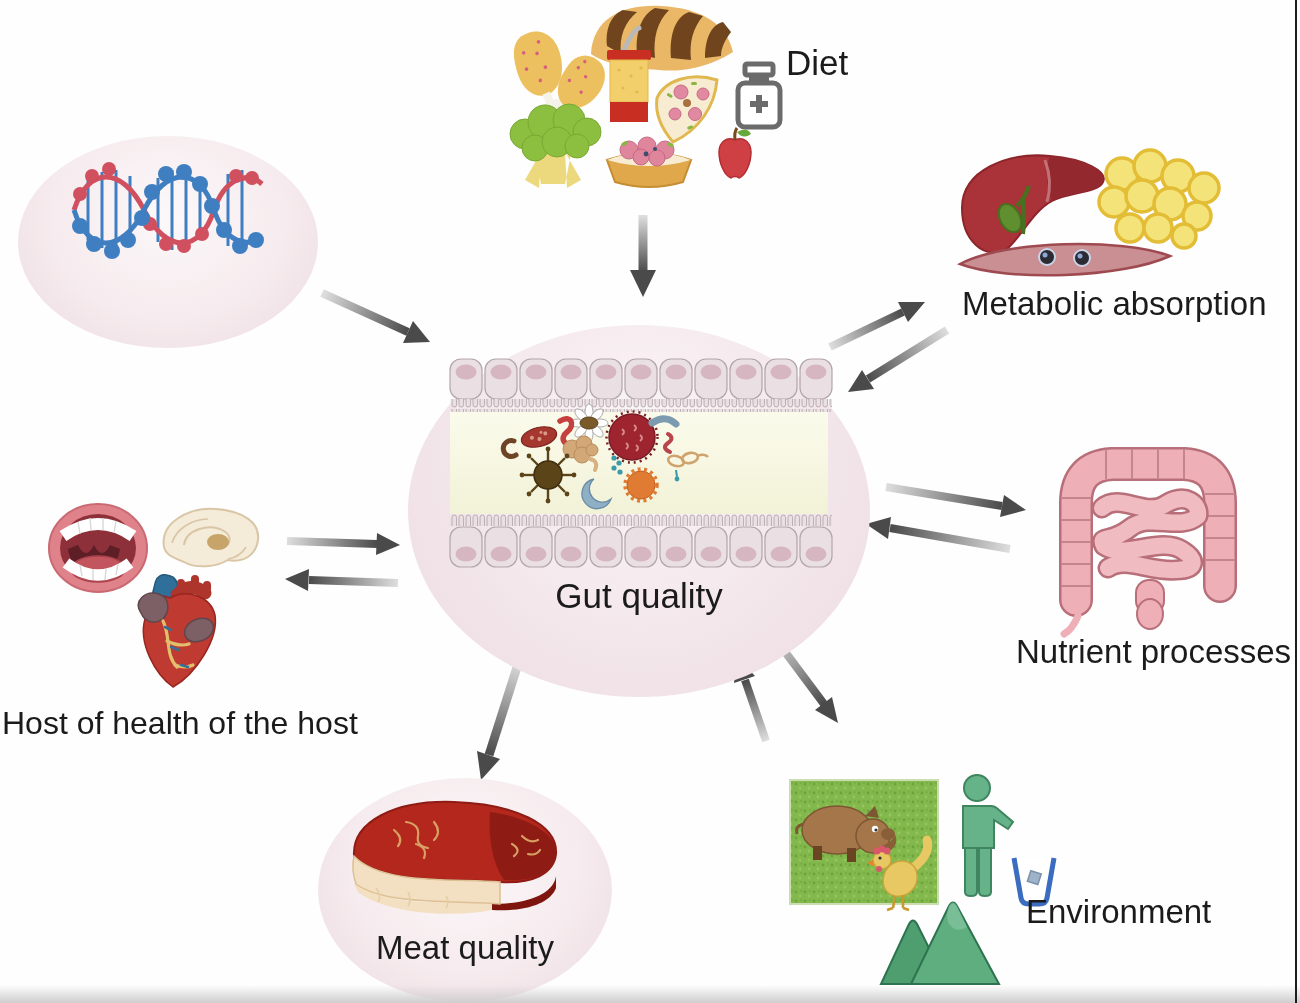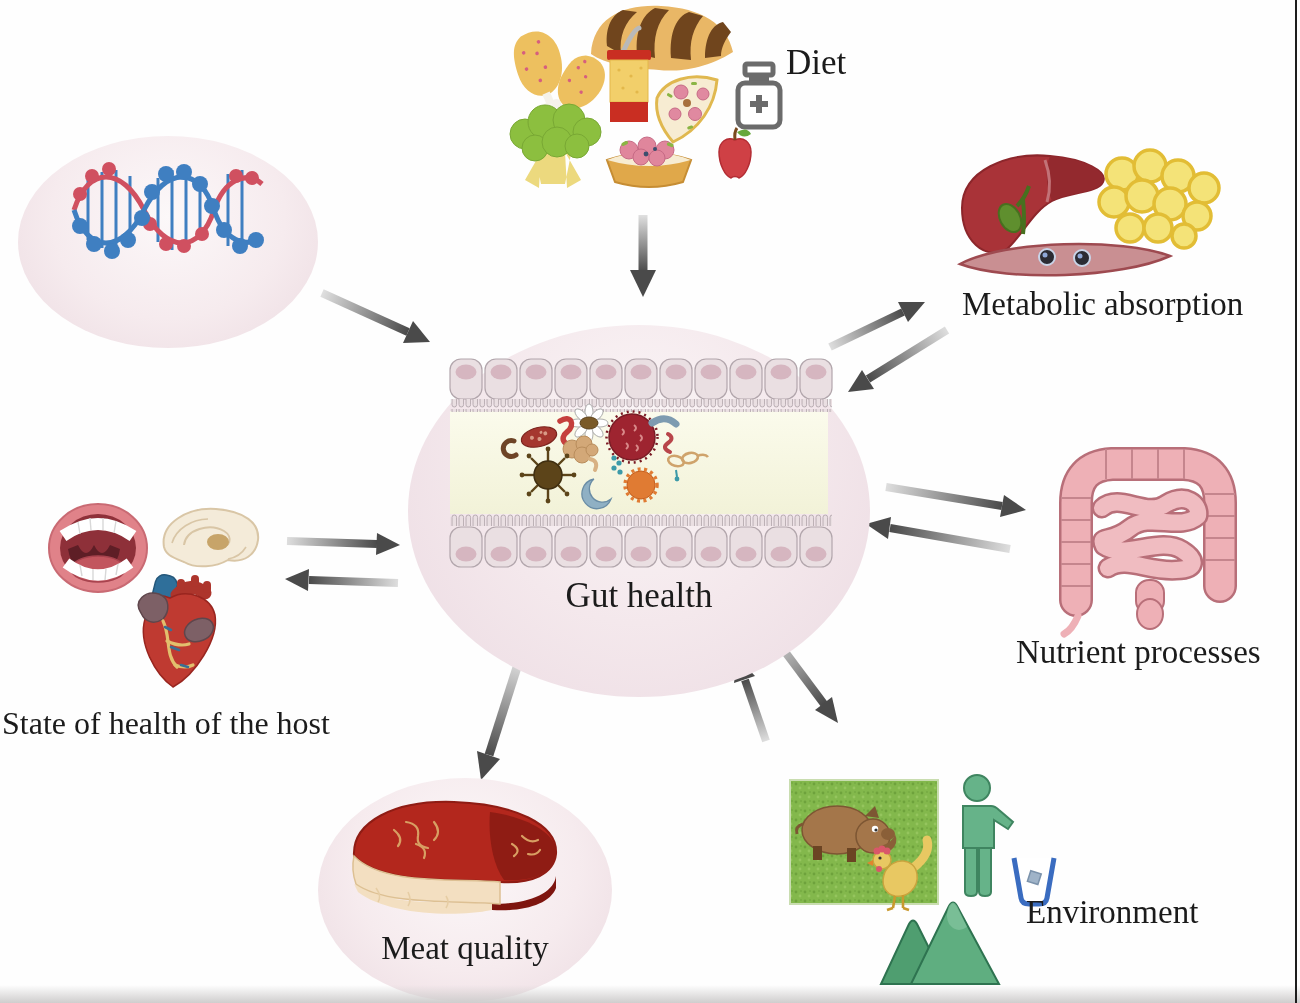--- a/index.html
+++ b/index.html
@@ -1,21 +1,21 @@
 <!DOCTYPE html>
 <html><head>
 <meta charset="utf-8">
 <style>
   html,body{margin:0;padding:0;background:#ffffff;}
   #canvas{
     position:relative;width:1300px;height:1003px;background:#fefefe;
     overflow:hidden;font-family:"Liberation Serif","DejaVu Serif",serif;color:#1c1c1c;
   }
   .abs{position:absolute;}
-  .lbl{position:absolute;font-family:Liberation Serif, serif;color:#1b1b1b;
+  .lbl{position:absolute;font-family:Liberation Sans, sans-serif;color:#1b1b1b;
        white-space:nowrap;line-height:1.1;}
   .oval{
     position:absolute;border-radius:50%;
     background:radial-gradient(ellipse at 50% 38%, #fcf8f9 0%, #f6ebee 55%, #efe0e5 85%, #ecdbe1 100%);
   }
   #center-ellipse{
     background:radial-gradient(ellipse at 50% 32%, #fbf6f7 0%, #f4e8ec 50%, #efe0e6 80%, #ecdae1 100%);
   }
   svg{display:block;overflow:visible;}
   #right-border{position:absolute;top:0;right:3px;width:2px;height:100%;background:#1d1d1d;}
@@ -265,21 +265,21 @@
         <g fill="none" stroke="#cfa36b" stroke-width="2.6">
           <ellipse cx="232" cy="104" rx="8" ry="5" transform="rotate(15 232 104)"></ellipse>
           <ellipse cx="246" cy="101" rx="8" ry="5" transform="rotate(-12 246 101)"></ellipse>
           <path d="M253,99 q8,-3 11,1"></path>
         </g>
 
         <line x1="232" y1="113" x2="233" y2="120" stroke="#3c9aa8" stroke-width="2"></line>
         <circle cx="233" cy="122" r="2.4" fill="#3c9aa8"></circle>
       </g>
     </svg>
-    <div class="lbl" style="left:0;top:252px;width:100%;text-align:center;font-size:35px;">Gut health</div>
+    <div class="lbl" style="left:0;top:252px;width:100%;text-align:center;font-size:35px;">Gut quality</div>
   </div>
 
   <svg class="abs" style="left:495px;top:2px" width="290" height="198" viewBox="0 0 290 198">
 
     <g>
       <path d="M96,52 C98,16 128,2 166,4 C206,6 232,22 238,50 C210,68 180,70 164,68 C136,66 110,62 96,52 Z" fill="#e9b766"></path>
       <g fill="#70451d">
         <path d="M112,44 C110,24 118,12 128,8 L142,10 C130,20 124,34 126,52 Z"></path>
         <path d="M142,52 C140,28 148,12 160,6 L174,8 C162,20 158,36 160,56 Z"></path>
         <path d="M176,56 C174,30 182,14 194,10 L208,14 C198,26 194,40 196,58 Z"></path>
@@ -545,21 +545,21 @@
         <path d="M42,64 q12,6 22,3"></path>
         <path d="M50,88 q10,4 18,0"></path>
       </g>
       <g stroke="#3a6f94" stroke-width="2.6" stroke-linecap="round">
         <line x1="46" y1="70" x2="54" y2="73"></line>
           <line x1="56" y1="88" x2="63" y2="90"></line>
           <line x1="40" y1="50" x2="46" y2="53"></line>
       </g>
     </g>
   </svg>
-  <div class="lbl" style="left:2px;top:706px;font-size:32px;">State of health of the host</div>
+  <div class="lbl" style="left:2px;top:706px;font-size:32px;">Host of health of the host</div>
 
   <div class="oval" style="left:318px;top:778px;width:294px;height:224px;">
     <svg class="abs" style="left:24px;top:14px" width="246" height="142" viewBox="0 0 246 142">
       <path d="M12,92 C40,116 112,108 150,112 L150,118 C110,126 44,122 16,100 Z" fill="#f3dfc1"></path>
       <path d="M150,112 C190,112 212,100 214,84 L214,96 C208,112 182,120 150,118 Z" fill="#7e150f"></path>
       <path d="M12,64 C10,30 52,8 112,10 C172,12 216,32 214,62 C212,82 190,92 158,90 C118,86 40,94 12,64 Z" fill="#b3271d" stroke="#8f1c14" stroke-width="2"></path>
       <path d="M148,20 C190,26 216,44 214,62 C212,80 192,90 162,88 C150,72 146,42 148,20 Z" fill="#8f1c14"></path>
       <path d="M12,64 C14,86 34,100 64,106 C44,110 24,106 14,94 Q10,78 12,64 Z" fill="#f3dfc1"></path>
       <path d="M12,64 C40,94 118,86 158,90 L158,112 C118,108 44,114 14,92 Q9,78 12,64 Z" fill="#f3dfc1" stroke="#ddc093" stroke-width="1.5"></path>
       <g fill="none" stroke="#d89f63" stroke-width="2.2" stroke-linecap="round">

